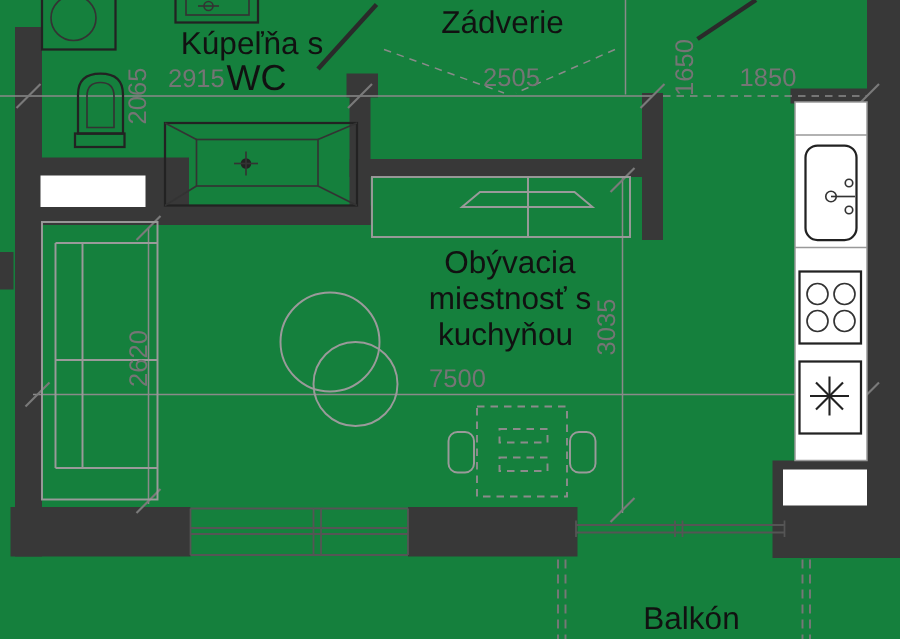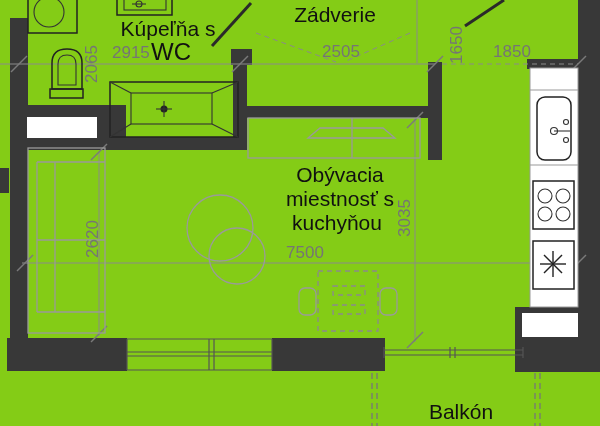--- a/index.html
+++ b/index.html
@@ -1,16 +1,16 @@
 <!DOCTYPE html>
 <html><head>
 <meta charset="utf-8">
 <style>
   html, body { margin: 0; padding: 0; background: #ffffff; }
-  .stage { position: relative; width: 600px; height: 426px; background: #84cc16; overflow: hidden; }
+  .stage { position: relative; width: 600px; height: 426px; background: #15803d; overflow: hidden; }
   svg { display: block; }
 
   .wall        { fill: #383838; stroke: none; }
   .niche       { fill: #ffffff; stroke: none; }
   .fixture     { fill: none; stroke: #222222; stroke-width: 1.5; }
   .fixture-thin{ fill: none; stroke: #333333; stroke-width: 1.1; }
   .furniture   { fill: none; stroke: #9a9a9a; stroke-width: 1.3; }
   .furniture-d { fill: none; stroke: #8b8b8b; stroke-width: 1.3; stroke-dasharray: 5 4; }
   .counter     { fill: #ffffff; stroke: #999999; stroke-width: 1; }
   .winline     { fill: none; stroke: #555555; stroke-width: 1.2; }

